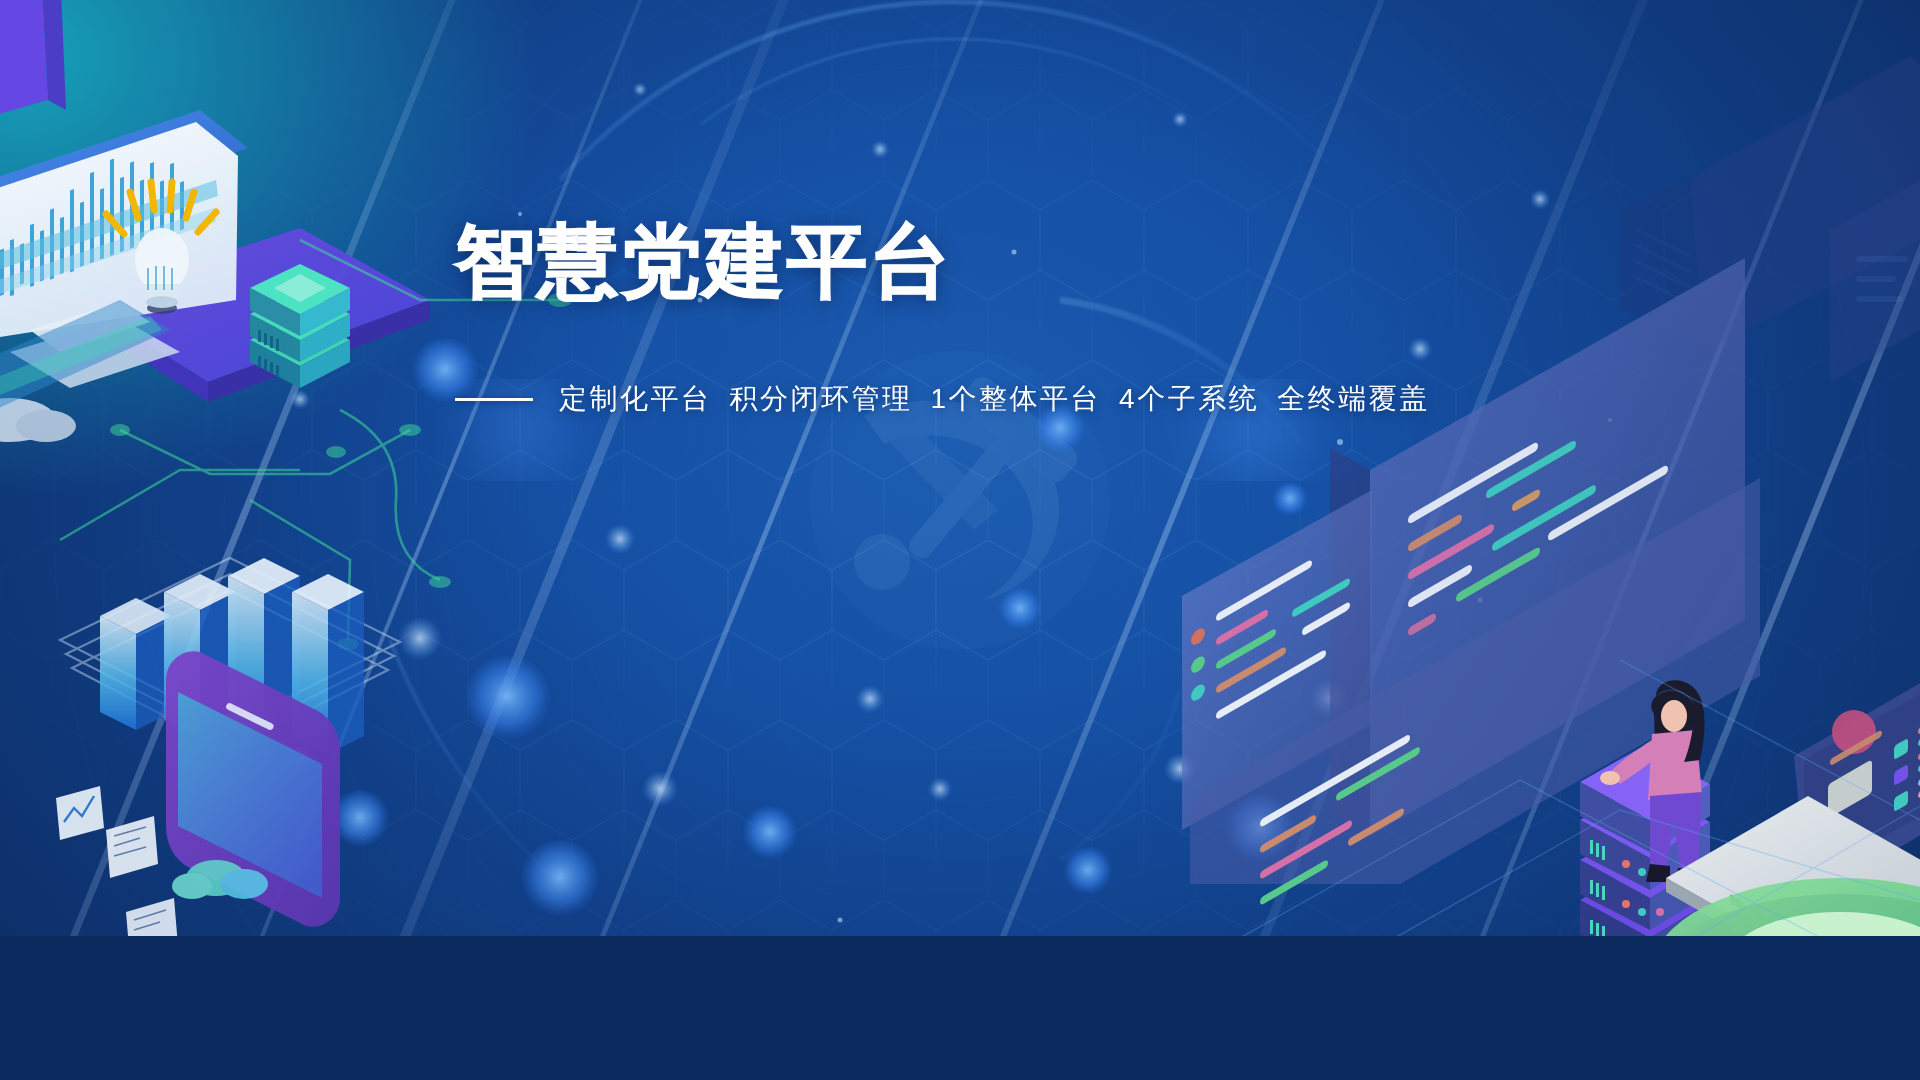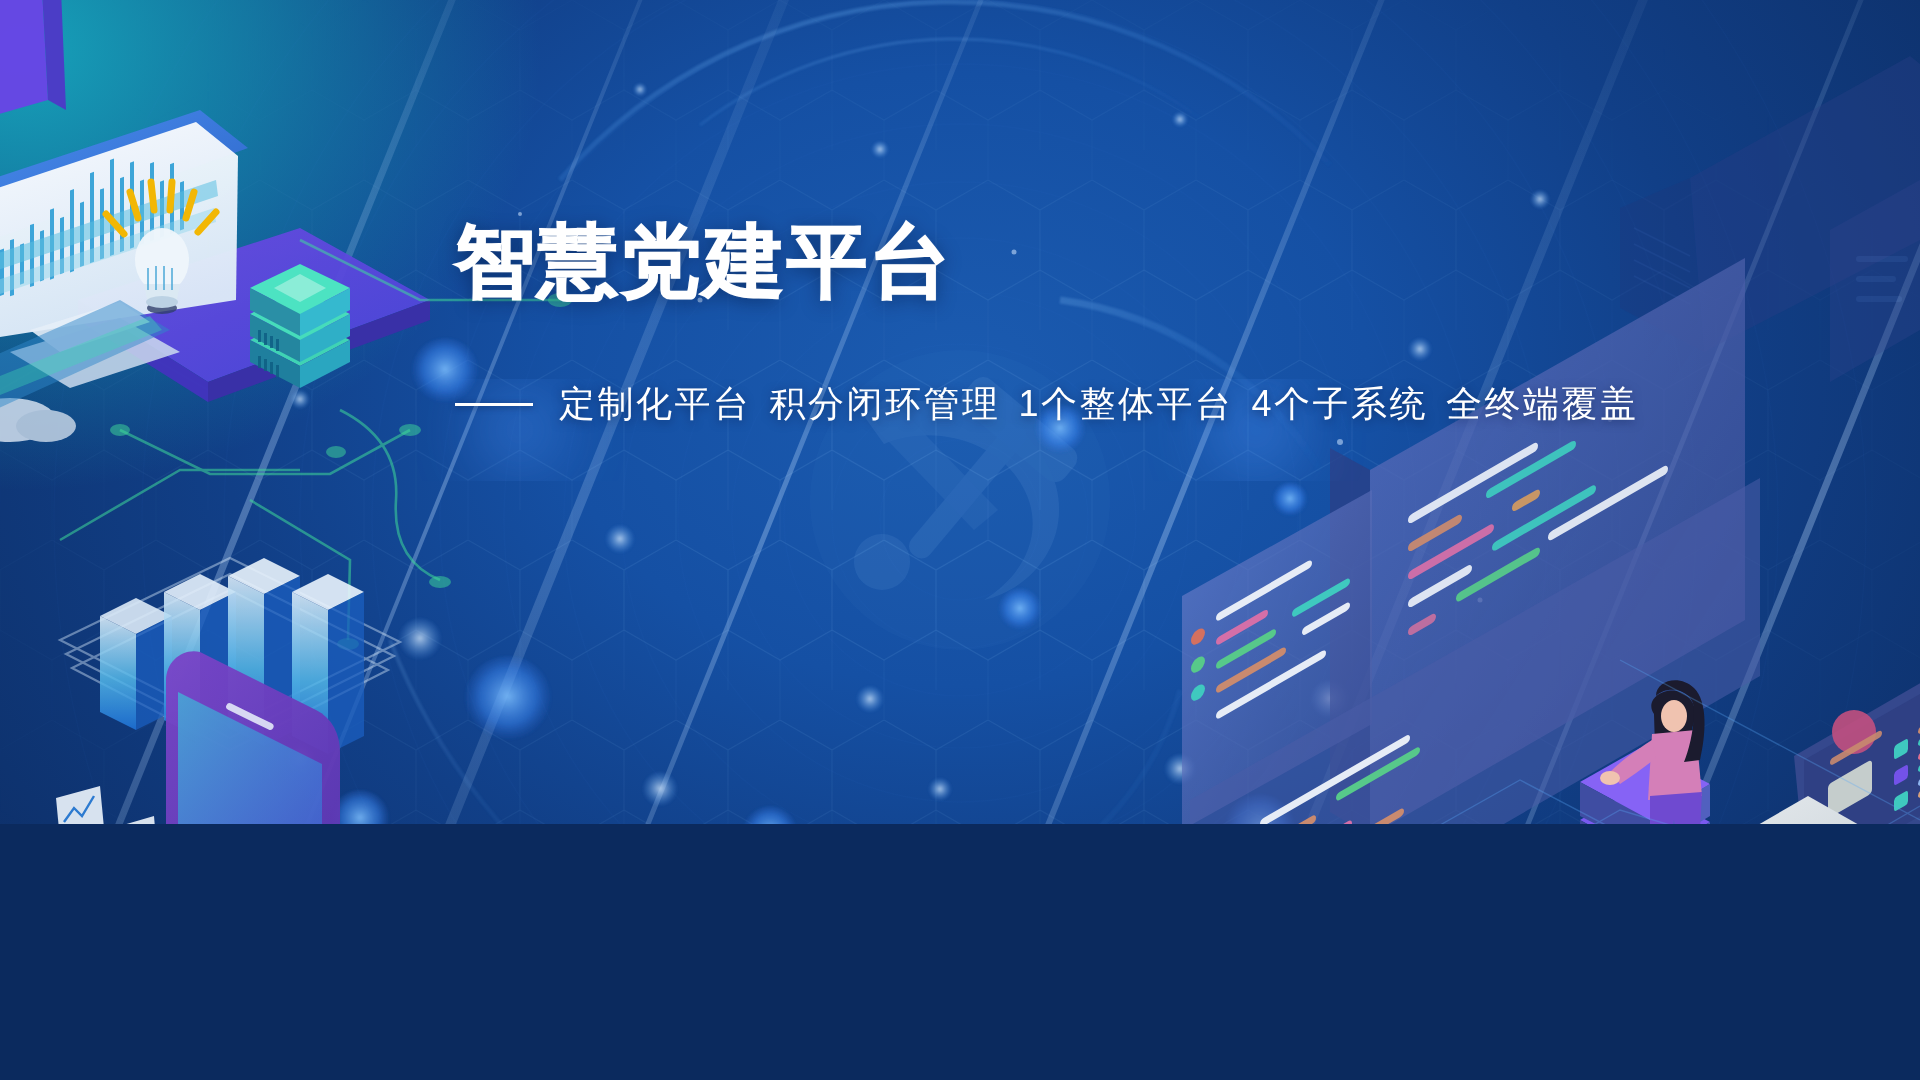--- a/index.html
+++ b/index.html
@@ -1,41 +1,41 @@
 <!DOCTYPE html>
 <html><head>
 <meta charset="utf-8">
 <style>
   * { margin:0; padding:0; box-sizing:border-box; }
   html,body { width:1920px; height:1080px; overflow:hidden; background:#0b2a5e; }
   body { font-family:"Liberation Sans","DejaVu Sans",sans-serif; }
 
   #stage {
-    position:relative; width:1920px; height:824px; overflow:hidden;
+    position:relative; width:1920px; height:936px; overflow:hidden;
     background:
       radial-gradient(ellipse 900px 760px at 1% 6%, rgba(23,168,190,0.95) 0%, rgba(23,168,190,0.55) 26%, rgba(23,168,190,0.0) 58%),
       radial-gradient(ellipse 1200px 900px at 50% 46%, #1b5bb0 0%, #1550a4 34%, #113f87 62%, #0d2f68 100%),
       linear-gradient(125deg, #1795b5 0%, #1763b6 20%, #14529f 42%, #123f83 66%, #0e2a60 84%, #0b1f4c 100%);
   }
   .lay { position:absolute; inset:0; }
   .lay svg, .lay canvas { display:block; }
 
   
   #textblock { position:absolute; left:455px; top:222px; width:1000px; z-index:40; }
   #mainTitle {
     font-size:80px; line-height:1.0; font-weight:900; color:#ffffff;
     letter-spacing:3px;
     text-shadow:0 3px 18px rgba(0,20,60,0.55), 0 0 2px rgba(255,255,255,0.5);
     -webkit-text-stroke:1.6px #ffffff;
     white-space:nowrap;
   }
   #subRow { display:flex; align-items:center; margin-top:78px; }
   #subDash { width:78px; height:3px; background:#ffffff; margin-right:26px; flex:0 0 auto;
              box-shadow:0 1px 6px rgba(0,20,60,0.5); }
-  #subTitle { font-size:36px; color:#ffffff; letter-spacing:2.5px; font-weight:400;
+  #subTitle { font-size:28px; color:#ffffff; letter-spacing:2.5px; font-weight:400;
               white-space:nowrap; text-shadow:0 2px 10px rgba(0,20,60,0.5); }
   #subTitle .gap { display:inline-block; width:18px; }
 </style>
 </head>
 <body>
 
 <div id="stage">
 
   <div class="lay">
     <svg width="1920" height="1080" viewBox="0 0 1920 1080">

